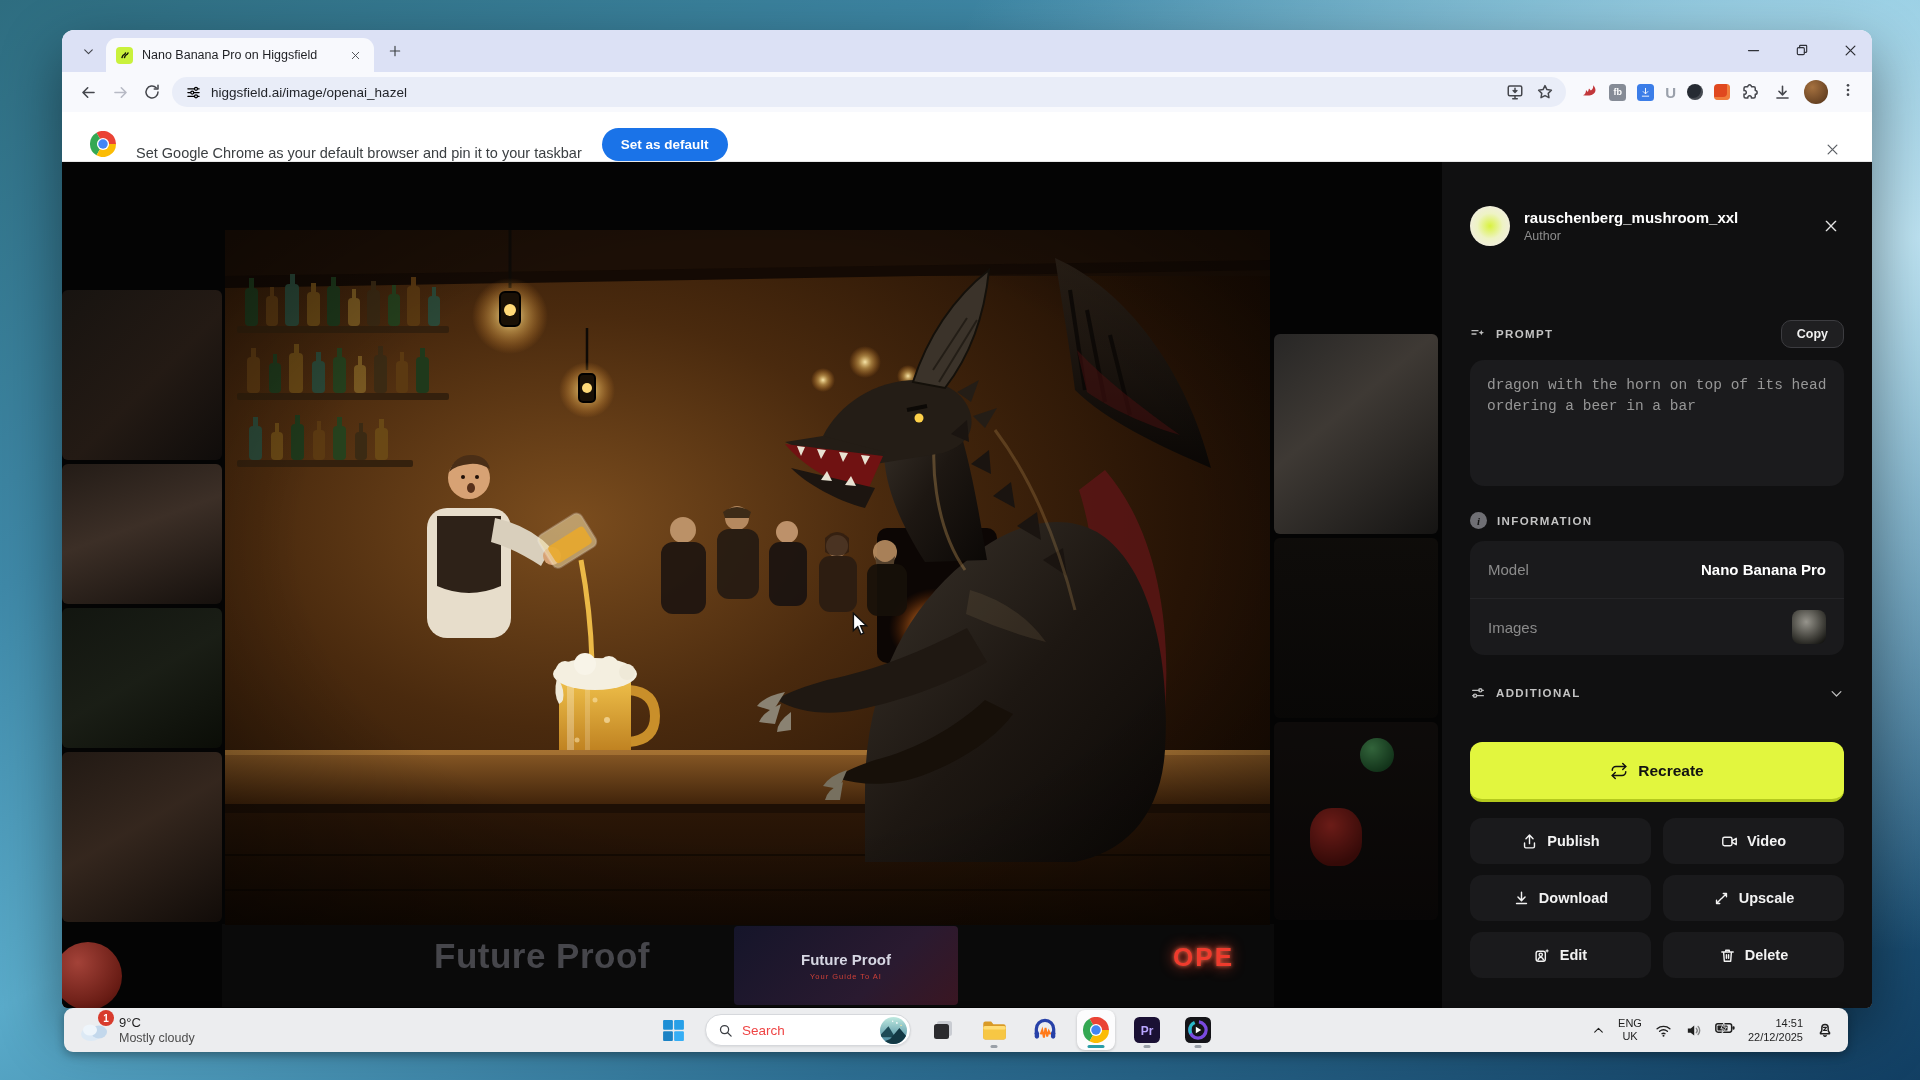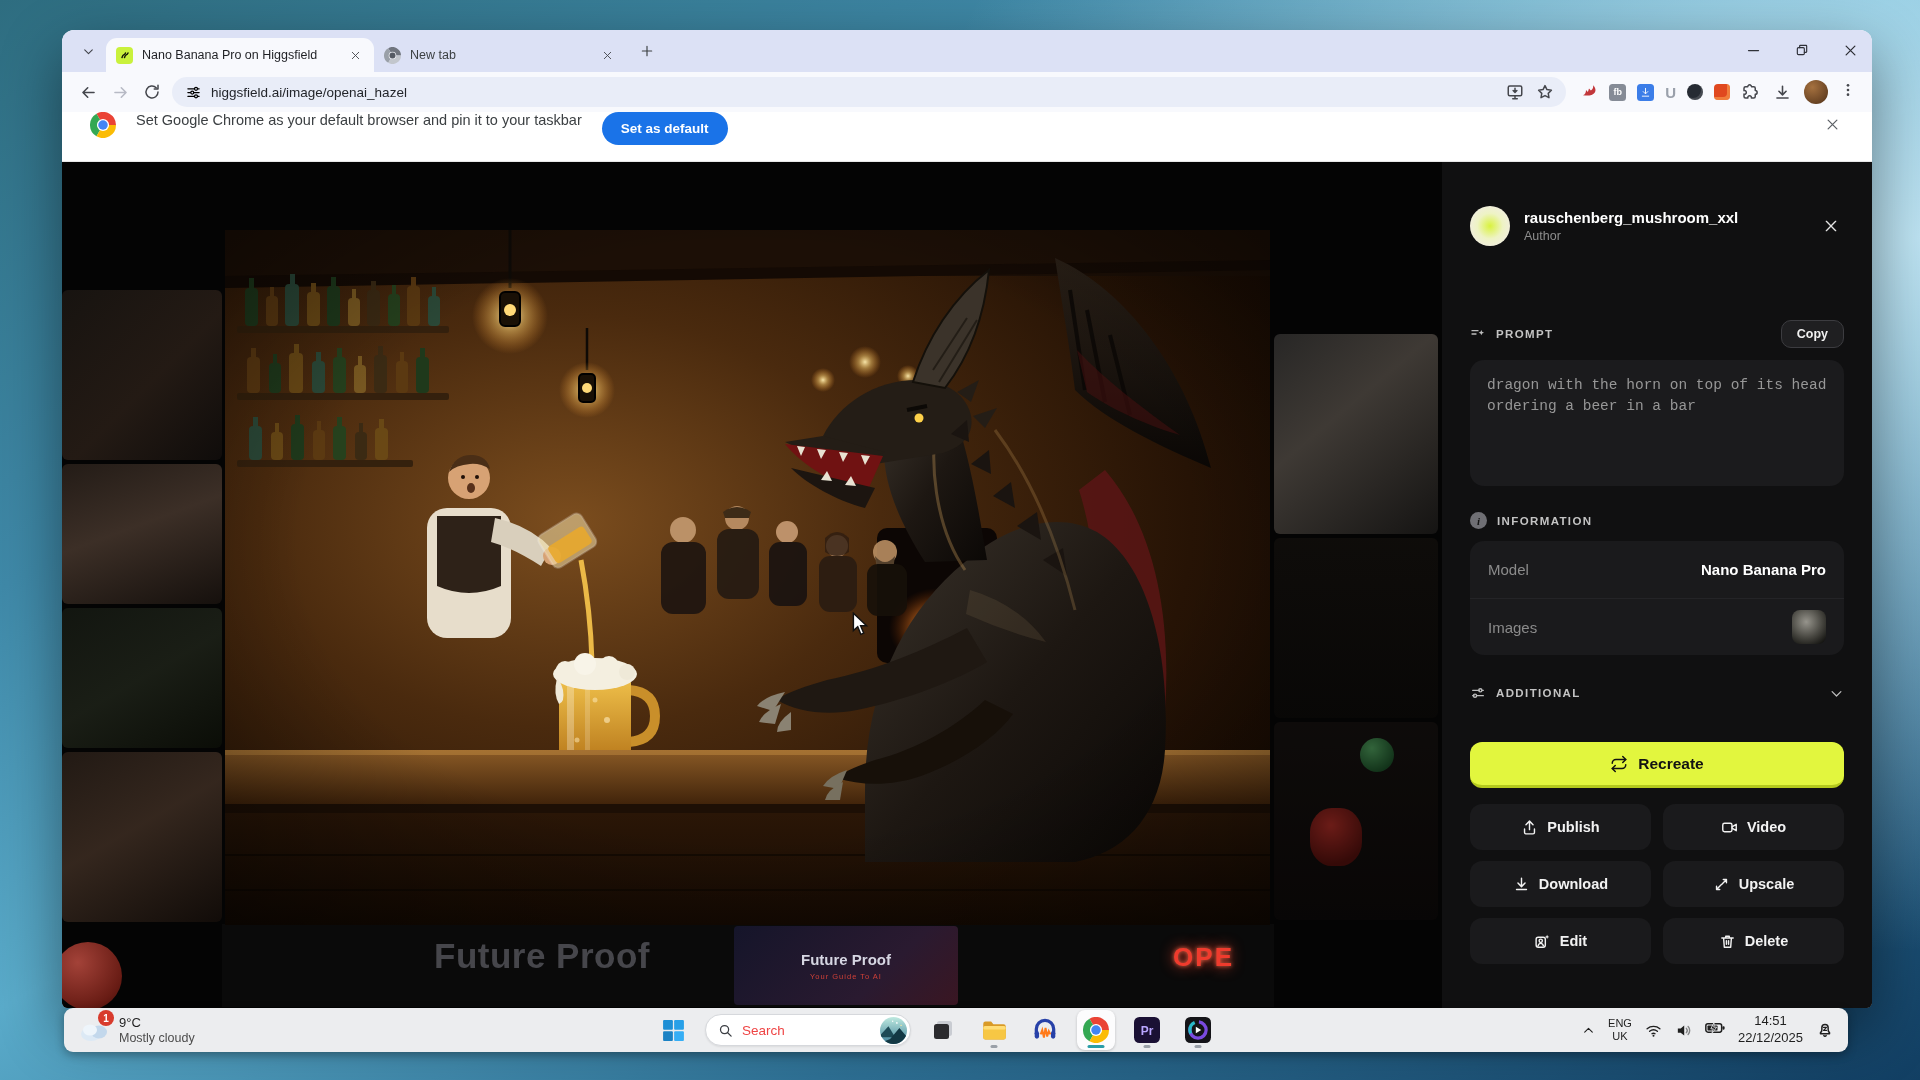--- a/index.html
+++ b/index.html
@@ -39,21 +39,21 @@
   .extrow { display:flex; align-items:center; gap:11px; margin:0 6px; flex:none;justify-content:flex-end; }
   .extrow .ebox { width:17px; height:17px; border-radius:3.5px; display:flex; align-items:center; justify-content:center; font-size:9px; font-weight:bold; color:#fff; }
   .e-fb { background:#858b96; }
   .e-dl { background:#3b7de8; }
   .e-u  { font-size:15px; font-weight:bold; color:#9aa0ab; }
   .e-dark { width:16px; height:16px; border-radius:50%; background:#262b33; box-shadow:inset -2px -2px 0 rgba(255,255,255,.15); }
   .e-orange { width:16px; height:16px; border-radius:4px; background:#e0481f; box-shadow:inset -3px -3px 0 rgba(255,180,90,.5); }
   .tb-right { display:flex; align-items:center; gap:12px; padding:0 6px 0 8px; flex:none; color:#45474d; }
   .avatar-sm { width:24px; height:24px; border-radius:50%; background:radial-gradient(circle at 35% 30%, #a5713f, #6a4424 70%, #4a2d15); }
 
-  .banner { height:50px; background:#fff; border-bottom:1px solid #e8e8e8; display:flex; align-items:flex-start; padding:0 28px; gap:20px; flex:none; }
+  .banner { height:50px; background:#fff; border-bottom:1px solid #e8e8e8; display:flex; align-items:flex-end; padding:0 28px; gap:20px; flex:none; }
   .banner .msg { font-size:14.5px; color:#3c4043; }
   .banner .setdef { background:#1a73e8; color:#fff; border:none; border-radius:18px; padding:9px 19px; font-size:13.5px; font-weight:600; font-family:inherit; }
   .banner .sp { flex:1; }
   .banner .b-close { color:#5f6368; width:24px; height:24px; display:flex; align-items:center; justify-content:center; }
 
   
   .content { flex:1; display:flex; background:#040404; min-height:0; }
   .stage { position:relative; width:1380px; flex:none; overflow:hidden; background:#040404; }
 
   .thumb { position:absolute; border-radius:6px; opacity:.55; }
@@ -106,21 +106,21 @@
   .info-line { height:57px; display:flex; align-items:center; padding:0 18px; }
   .info-line + .info-line { border-top:1px solid #242427; }
   .i-key { font-size:15px; color:#8b8b8b; }
   .i-val { margin-left:auto; font-size:15px; font-weight:bold; color:#fff; }
   .i-thumb { margin-left:auto; width:34px; height:34px; border-radius:8px;
      background:radial-gradient(circle at 42% 35%, #96948c, #45443e 55%, #131310 90%); }
 
   .additional-row { margin-bottom:41px; }
   .add-chev { margin-left:auto; color:#bdbdbd; }
 
-  .recreate { height:46px; border-radius:12px; background:#e2f63e; border:none; border-bottom:3px solid #b4c91d;
+  .recreate { height:60px; border-radius:12px; background:#e2f63e; border:none; border-bottom:3px solid #b4c91d;
      color:#121212; font-size:15.5px; font-weight:bold; font-family:inherit; display:flex; align-items:center;
      justify-content:center; gap:10px; margin-bottom:16px; width:100%; }
   .action-grid { display:grid; grid-template-columns:1fr 1fr; gap:11px 12px; }
   .act-btn { height:46px; border-radius:12px; background:#1a1a1c; border:none; color:#f2f2f2; font-size:14.5px;
      font-weight:600; font-family:inherit; display:flex; align-items:center; justify-content:center; gap:9px; }
 
   
   .taskbar { position:absolute; left:64px; top:1008px; width:1784px; height:44px; background:#ecedef;
      border-radius:9px; box-shadow:0 3px 10px rgba(0,0,0,.3); display:flex; align-items:center; z-index:20; }
   .weather { display:flex; align-items:center; gap:9px; padding-left:14px; }
@@ -135,21 +135,21 @@
   .tb-item .dash { position:absolute; bottom:2px; left:50%; transform:translateX(-50%); width:7px; height:3px; border-radius:2px; background:#9aa0a8; }
   .tb-item.chrome-active { background:#fcfcfd; border-radius:8px; box-shadow:0 1px 3px rgba(0,0,0,.2); }
   .tb-item.chrome-active .dash { width:17px; background:#2a9da8; }
   .searchpill { height:32px; width:206px; background:#fff; border:1px solid #d6d8dc; border-radius:16px;
      display:flex; align-items:center; padding:0 3px 0 12px; gap:9px; box-shadow:0 1px 2px rgba(0,0,0,.08); }
   .searchpill .s-text { font-size:13.5px; color:#ef4444; flex:1; }
   .s-img { width:27px; height:27px; border-radius:50%; overflow:hidden; flex:none; }
 
   .tray { margin-left:auto; display:flex; align-items:center; gap:13px; padding-right:14px; color:#1f1f1f; }
   .lang { font-size:11px; line-height:1.2; text-align:center; color:#1f1f1f; }
-  .clock { font-size:13px; line-height:1.3; text-align:center; color:#1f1f1f; }
+  .clock { font-size:11px; line-height:1.3; text-align:right; color:#1f1f1f; }
 
   svg.i { stroke:currentColor; fill:none; stroke-width:2; stroke-linecap:round; stroke-linejoin:round; display:block; }
 </style>
 </head>
 <body>
 
 <div class="desktop">
 
   <div class="window">
 
@@ -160,37 +160,20 @@
           </svg>
       </div>
       <div class="tab active">
         <span class="fav fav-hf">
           <svg width="12" height="12" viewBox="0 0 24 24" fill="none" stroke="#15180a" stroke-width="3" stroke-linecap="round">
               <path d="M6 17C9 7 10 15 13 8"></path>
               <path d="M11 17C14 7 15 15 18 8"></path>
             </svg>
         </span>
         <span class="t-title">Nano Banana Pro on Higgsfield</span>
-        <span class="t-close">
-          <svg class="i" width="11" height="11" viewBox="0 0 24 24">
-              <path d="M5 5l14 14M19 5L5 19"></path>
-            </svg>
-        </span>
-      </div>
-      <div class="tab inactive">
-        <span class="fav">
-          <svg width="17" height="17" viewBox="0 0 24 24">
-              <path d="M12 12 L24 12 A12 12 0 0 0 6 1.6 Z" fill="#70757e"></path>
-              <path d="M12 12 L6 1.6 A12 12 0 0 0 6 22.4 Z" fill="#9aa0a8"></path>
-              <path d="M12 12 L6 22.4 A12 12 0 0 0 24 12 Z" fill="#c2c6cc"></path>
-              <circle cx="12" cy="12" r="5.4" fill="#e8eaee"></circle>
-              <circle cx="12" cy="12" r="4.2" fill="#555a63"></circle>
-            </svg>
-        </span>
-        <span class="t-title">New tab</span>
         <span class="t-close">
           <svg class="i" width="11" height="11" viewBox="0 0 24 24">
               <path d="M5 5l14 14M19 5L5 19"></path>
             </svg>
         </span>
       </div>
       <div class="newtab-btn">
         <svg class="i" width="14" height="14" viewBox="0 0 24 24">
             <path d="M12 4v16M4 12h16"></path>
           </svg>

